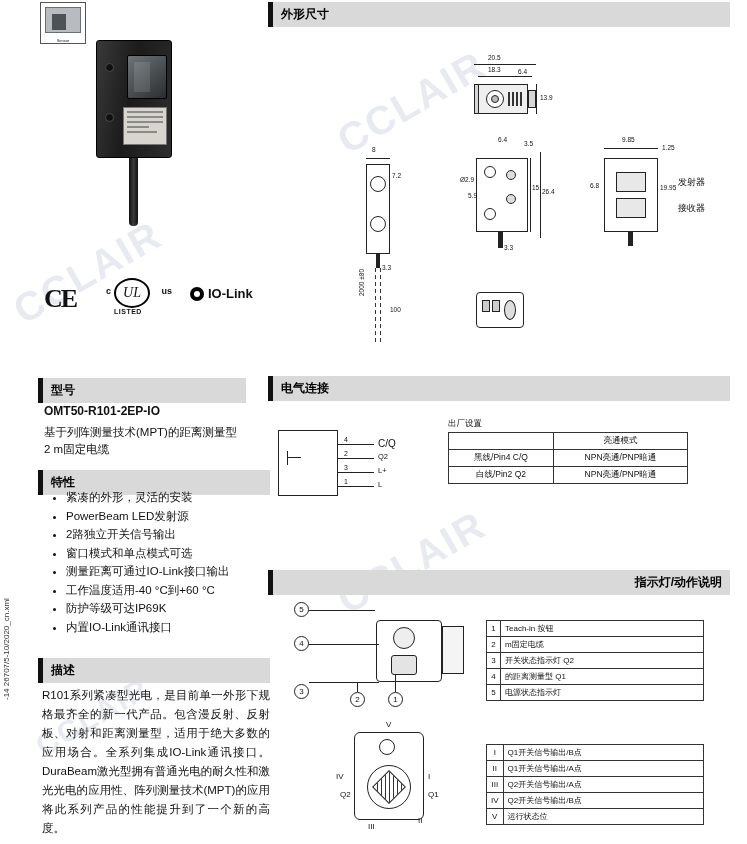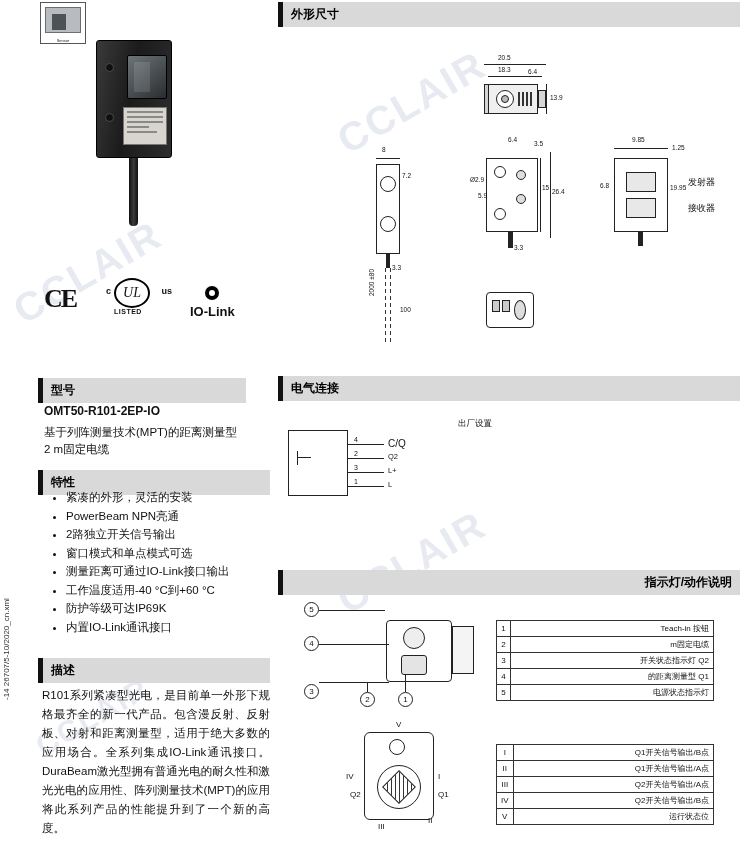--- a/index.html
+++ b/index.html
@@ -124,21 +124,21 @@
   .desc-head { position:absolute; left:38px; top:658px; width:232px; }
   .desc-body { position:absolute; left:42px; top:686px; width:228px; font-size:11.5px; line-height:19px; text-align:justify; }
 
   .side-code {
     position:absolute; left:2px; top:700px;
     transform:rotate(-90deg); transform-origin:left top;
     font-size:8px; color:#333; white-space:nowrap;
   }
 
   
-  .right-col { position:absolute; left:278px; top:0; width:469px; height:844px; }
+  .right-col { position:absolute; left:268px; top:0; width:469px; height:844px; }
 
   .r-head { position:absolute; left:0; width:462px; }
 
   
   .dim-area { position:absolute; left:0; top:26px; width:462px; height:330px; }
   .dwg { position:absolute; }
   .dl { position:absolute; background:#222; }  
   .dimtxt { position:absolute; font-size:6.5px; color:#111; font-family:"Liberation Sans", sans-serif; }
   .box-outline { position:absolute; border:1px solid #222; }
 
@@ -150,21 +150,21 @@
   .tbl td, .tbl th { border:1px solid #333; padding:2px 5px; text-align:center; font-weight:normal; }
   .tbl th { font-weight:normal; }
 
   
   .ind-area { position:absolute; left:0; top:596px; width:462px; height:240px; }
   .num-circle {
     position:absolute; width:15px; height:15px; border:1px solid #222; border-radius:50%;
     font-size:8px; display:flex; align-items:center; justify-content:center; background:#fff;
   }
   .legend-tbl { border-collapse:collapse; font-size:8px; }
-  .legend-tbl td { border:1px solid #333; padding:2px 4px;text-align:right; }
+  .legend-tbl td { border:1px solid #333; padding:2px 4px; }
   .legend-tbl td.idx { width:14px; text-align:center; }
 </style>
 </head>
 <body>
 
 <div class="page">
 
   <div class="wm" style="left:6px; top:250px;">CCLAIR</div>
   <div class="wm" style="left:330px; top:80px;">CCLAIR</div>
   <div class="wm" style="left:330px; top:540px;">CCLAIR</div>
@@ -196,35 +196,35 @@
     <div class="approvals">
       <div style="position:absolute; left:6px; top:6px;" class="ce">CE</div>
 
       <div class="ul-mark" style="position:absolute; left:76px; top:0;">
         <div class="c-left">c</div>
         <div class="circle">UL</div>
         <div class="c-right">us</div>
         <div class="listed">LISTED</div>
       </div>
 
-      <div class="iolink" style="position:absolute; left:152px; top:8px;flex-direction:column;">
+      <div class="iolink" style="position:absolute; left:152px; top:8px;">
         <span class="dot"></span>
         <span>IO-Link</span>
       </div>
     </div>
 
     <div class="sec-head model-head">型号</div>
     <div class="model-name">OMT50-R101-2EP-IO</div>
     <div class="model-desc" style="white-space:pre-line;">基于列阵测量技术(MPT)的距离测量型
 2 m固定电缆</div>
 
     <div class="sec-head feat-head">特性</div>
     <ul class="feat-list">
       <li>紧凑的外形，灵活的安装</li>
-      <li>PowerBeam NPN亮通</li>
+      <li>PowerBeam LED发射源</li>
       <li>2路独立开关信号输出</li>
       <li>窗口模式和单点模式可选</li>
       <li>测量距离可通过IO-Link接口输出</li>
       <li>工作温度适用-40 °C到+60 °C</li>
       <li>防护等级可达IP69K</li>
       <li>内置IO-Link通讯接口</li>
     </ul>
 
     <div class="sec-head desc-head">描述</div>
     <div class="desc-body">R101系列紧凑型光电，是目前单一外形下规格最齐全的新一代产品。包含漫反射、反射板、对射和距离测量型，适用于绝大多数的应用场合。全系列集成IO-Link通讯接口。DuraBeam激光型拥有普通光电的耐久性和激光光电的应用性、阵列测量技术(MPT)的应用将此系列产品的性能提升到了一个新的高度。</div>
@@ -327,20 +327,36 @@
       <div class="dimtxt" style="position:absolute; left:76px; top:36px; font-size:7px;">4</div>
       <div class="dimtxt" style="position:absolute; left:76px; top:50px; font-size:7px;">2</div>
       <div class="dimtxt" style="position:absolute; left:76px; top:64px; font-size:7px;">3</div>
       <div class="dimtxt" style="position:absolute; left:76px; top:78px; font-size:7px;">1</div>
       <div class="dimtxt" style="position:absolute; left:110px; top:38px; font-size:10px;">C/Q</div>
       <div class="dimtxt" style="position:absolute; left:110px; top:52px; font-size:7.5px;">Q2</div>
       <div class="dimtxt" style="position:absolute; left:110px; top:66px; font-size:7.5px;">L+</div>
       <div class="dimtxt" style="position:absolute; left:110px; top:80px; font-size:7.5px;">L</div>
 
       <div style="position:absolute; left:180px; top:18px; font-size:8.5px;">出厂设置</div>
+      <table class="tbl" style="position:absolute; left:180px; top:32px; width:240px;">
+        <tbody>
+            <tr>
+          <th></th>
+          <th>亮通模式</th>
+        </tr>
+        <tr>
+          <td>黑线/Pin4 C/Q</td>
+          <td>NPN亮通/PNP暗通</td>
+        </tr>
+        <tr>
+          <td>白线/Pin2 Q2</td>
+          <td>NPN亮通/PNP暗通</td>
+        </tr>
+      </tbody>
+        </table>
     </div>
 
     <div class="sec-head r-head" style="top:570px;text-align:right;">指示灯/动作说明</div>
 
     <div class="ind-area">
 
       <div class="box-outline" style="left:108px; top:24px; width:66px; height:62px; border-radius:4px; background:#fff;">
         <div class="box-outline" style="left:16px; top:6px; width:22px; height:22px; border-radius:50%; background:#eee;"></div>
         <div class="box-outline" style="left:14px; top:34px; width:26px; height:20px; border-radius:3px; background:#e4e4e4;"></div>
       </div>

